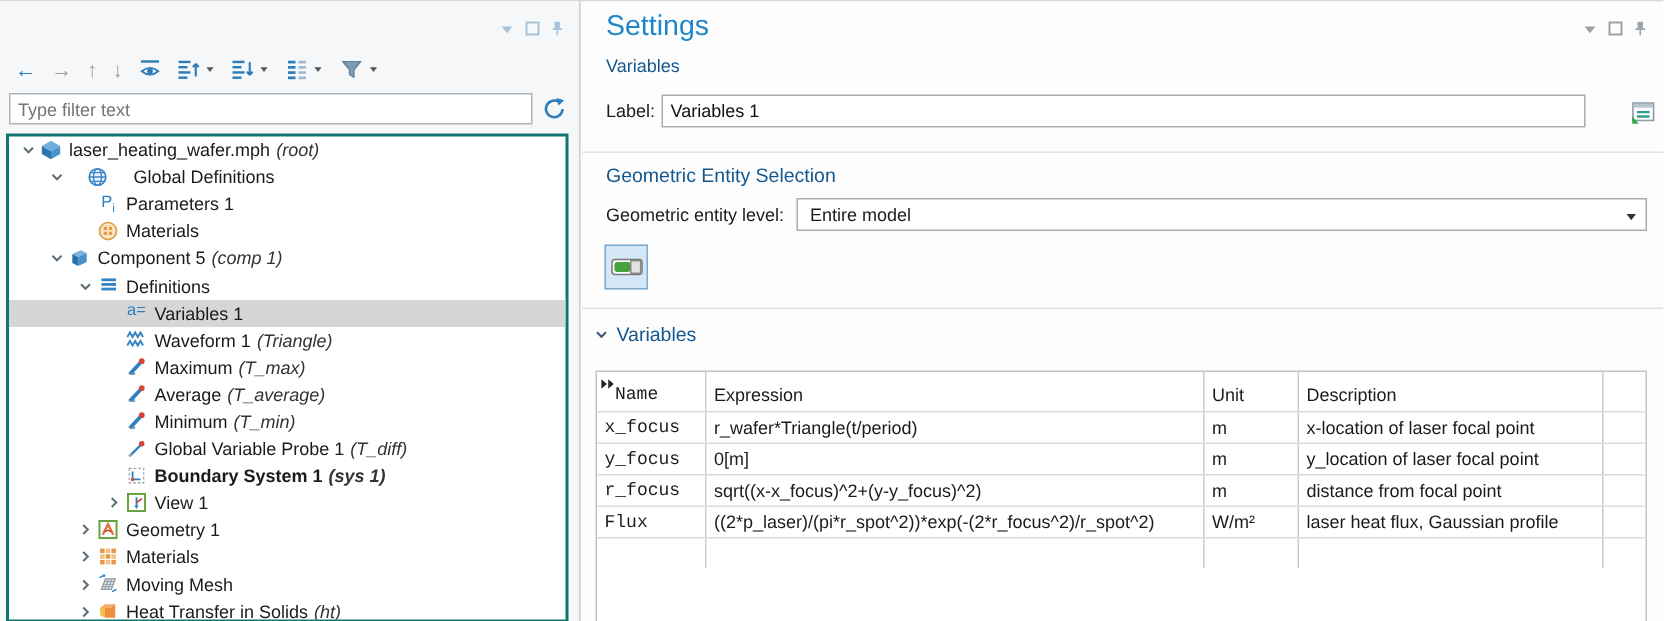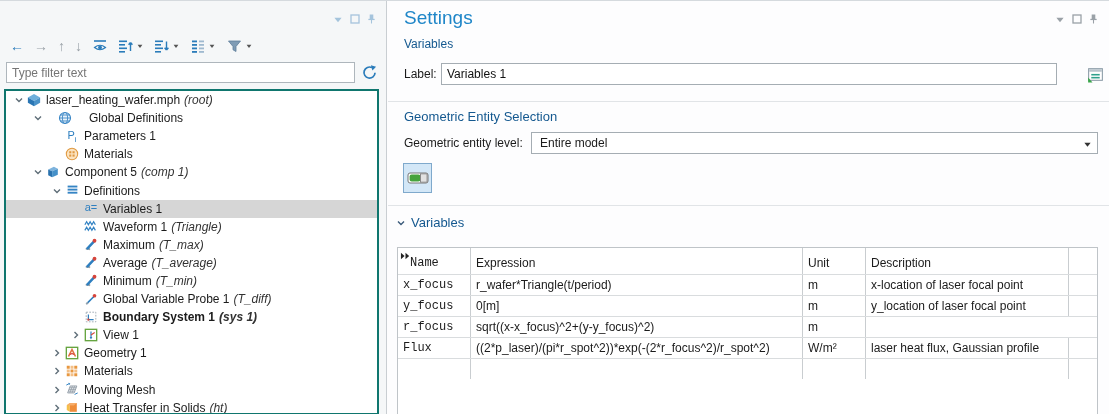--- a/index.html
+++ b/index.html
@@ -562,20 +562,21 @@
           <div class="t-cell c0">y_focus</div>
           <div class="t-cell c1">0[m]</div>
           <div class="t-cell c2">m</div>
           <div class="t-cell c3">y_location of laser focal point</div>
           <div class="t-cell c4"></div>
         </div>
         <div class="t-row tbody-row">
           <div class="t-cell c0">r_focus</div>
           <div class="t-cell c1">sqrt((x-x_focus)^2+(y-y_focus)^2)</div>
           <div class="t-cell c2">m</div>
+          <div class="t-cell c3">distance from focal point</div>
           <div class="t-cell c4"></div>
         </div>
         <div class="t-row tbody-row">
           <div class="t-cell c0">Flux</div>
           <div class="t-cell c1">((2*p_laser)/(pi*r_spot^2))*exp(-(2*r_focus^2)/r_spot^2)</div>
           <div class="t-cell c2">W/m²</div>
           <div class="t-cell c3">laser heat flux, Gaussian profile</div>
           <div class="t-cell c4"></div>
         </div>
         <div class="t-row tbody-row">

